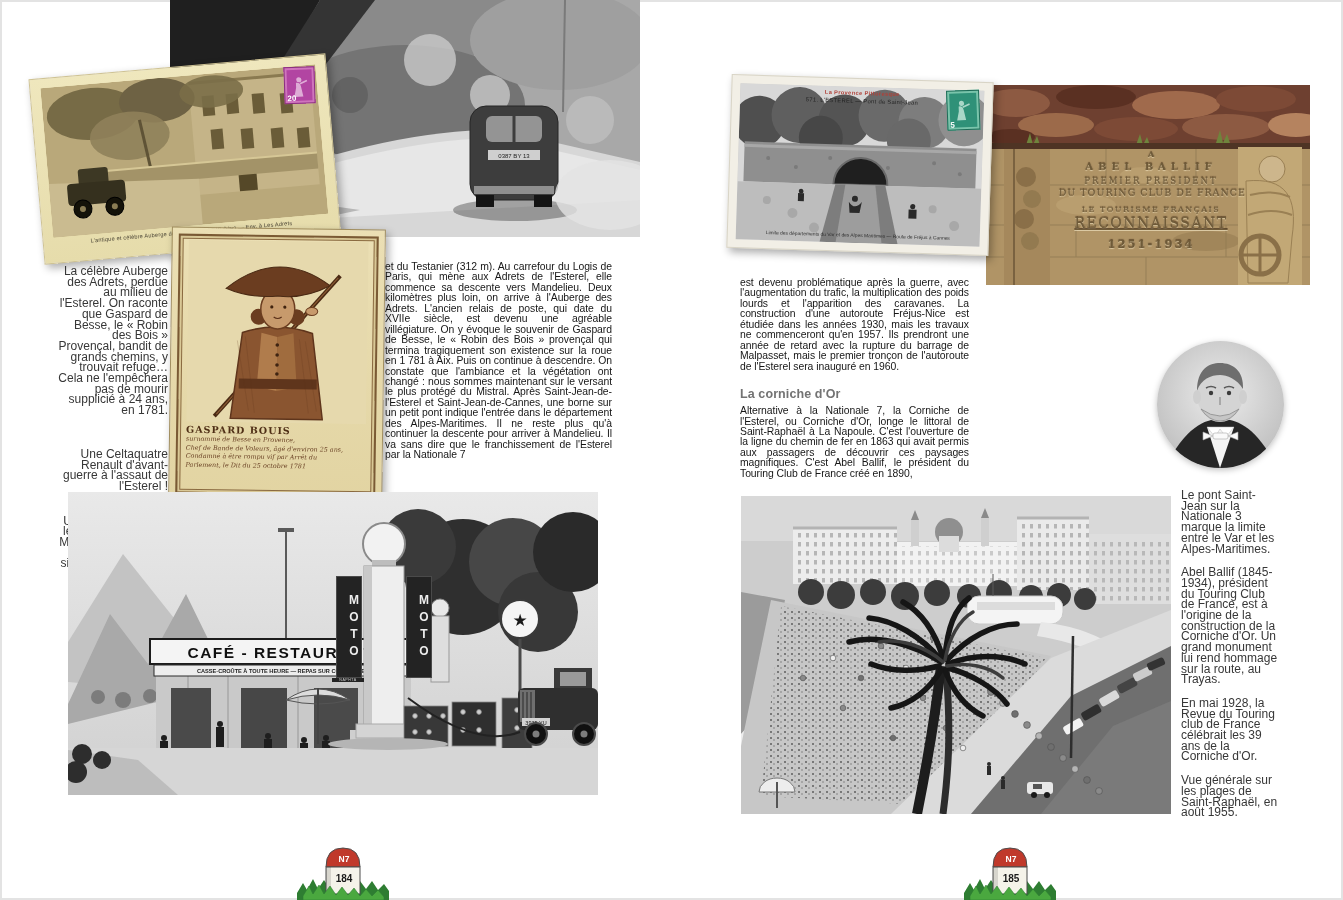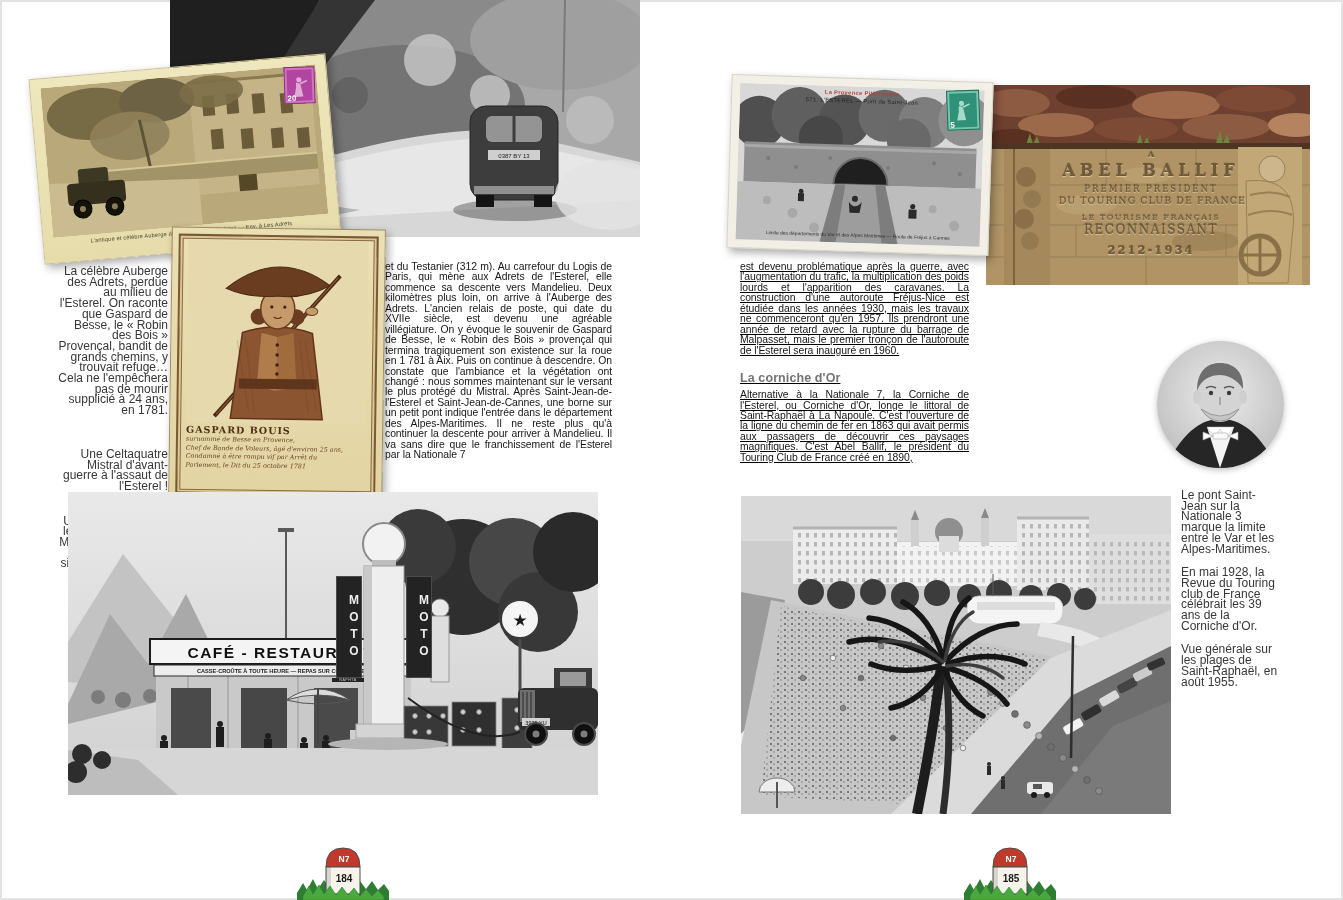--- a/index.html
+++ b/index.html
@@ -38,25 +38,25 @@
     background:#f2efe6;border:1px solid #d8d4c6;}
   .pc-pont-photo{left:8px;top:8px;width:244px;height:156px;overflow:hidden;background:#cfcfcf;}
   .pc-pont-series{left:0;top:3px;width:244px;text-align:center;font-size:5.6px;font-weight:bold;color:#b04038;letter-spacing:.4px;}
   .pc-pont-title{left:0;top:11px;width:244px;text-align:center;font-size:5.8px;color:#222;letter-spacing:.3px;}
   .pc-pont-caption{left:2px;top:146px;width:240px;text-align:center;font-size:4.9px;color:#2e2e2e;}
 
   .photo-plaque{left:986px;top:85px;width:324px;height:200px;overflow:hidden;}
   .plaque-text{left:70px;top:64px;width:190px;text-align:center;font-family:"DejaVu Serif",serif;
     color:#6e5a38;text-shadow:0 1px 1px rgba(255,244,214,.55),0 -1px 1px rgba(42,22,6,.55);}
   .pl-a{font-size:8px;font-weight:bold;}
-  .pl-name{font-size:16px;font-weight:bold;letter-spacing:5px;margin-top:2px;}
+  .pl-name{font-size:10px;font-weight:bold;letter-spacing:5px;margin-top:2px;}
   .pl-l2{font-size:8.5px;letter-spacing:2px;margin-top:4px;}
   .pl-l3{font-size:9.5px;letter-spacing:1px;margin-top:1px;text-align:right;}
   .pl-l4{font-size:8px;letter-spacing:1.5px;margin-top:7px;}
-  .pl-l5{font-size:12px;letter-spacing:1.5px;margin-top:1px;}
+  .pl-l5{font-size:14px;letter-spacing:1.5px;margin-top:1px;text-decoration:underline;}
   .pl-years{font-size:11.5px;font-weight:bold;letter-spacing:2px;margin-top:6px;}
 
   .portrait{left:1157px;top:341px;width:127px;height:127px;border-radius:50%;overflow:hidden;
     box-shadow:0 2px 6px rgba(0,0,0,.25);}
 
   .moto-panel{writing-mode:vertical-rl;text-orientation:upright;background:#232323;color:#ededed;
     font-weight:bold;font-size:12px;letter-spacing:3px;text-align:center;border:1px solid #4a4a4a;}
   .moto-sub{font-size:3.6px;color:#cccccc;text-align:center;letter-spacing:.5px;}
 
   .sower{position:absolute;left:6px;top:8px;width:18px;height:24px;opacity:.85;}
@@ -180,21 +180,21 @@
         <div class="gaspard-title">GASPARD BOUIS</div>
         <div class="gaspard-script">surnommé de Besse en Provence,</div>
         <div class="gaspard-script">Chef de Bande de Voleurs, âgé d'environ 25 ans,</div>
         <div class="gaspard-script">Condamné à être rompu vif par Arrêt du</div>
         <div class="gaspard-script">Parlement, le Dit du 25 octobre 1781</div>
       </div>
     </div>
 
     <div class="abs cap-left" style="left:56px;top:266px;width:112px;">
       <div class="margin-caption" style="margin-bottom:33px;">La célèbre Auberge des Adrets, perdue au milieu de l'Esterel. On raconte que Gaspard de Besse, le « Robin des Bois » Provençal, bandit de grands chemins, y trouvait refuge… Cela ne l'empêchera pas de mourir supplicié à 24 ans, en 1781.</div>
-      <div class="margin-caption" style="margin-bottom:24px;">Une Celtaquatre Mistral d'avant-guerre à l'assaut de l'Esterel !</div>
+      <div class="margin-caption" style="margin-bottom:24px;">Une Celtaquatre Renault d'avant-guerre à l'assaut de l'Esterel !</div>
       <div class="margin-caption">Une Renault KZ fait le plein d'essence « Moto-Naphta » dans une station-service située au-dessus du pont Saint-Jean.</div>
     </div>
 
     <div class="abs body-text" style="left:385px;top:262px;width:227px;">et du Testanier (312 m). Au carrefour du Logis de Paris, qui mène aux Adrets de l'Esterel, elle commence sa descente vers Mandelieu. Deux kilomètres plus loin, on arrive à l'Auberge des Adrets. L'ancien relais de poste, qui date du XVIIe siècle, est devenu une agréable villégiature. On y évoque le souvenir de Gaspard de Besse, le « Robin des Bois » provençal qui termina tragiquement son existence sur la roue en 1 781 à Aix. Puis on continue à descendre. On constate que l'ambiance et la végétation ont changé : nous sommes maintenant sur le versant le plus protégé du Mistral. Après Saint-Jean-de-l'Esterel et Saint-Jean-de-Cannes, une borne sur un petit pont indique l'entrée dans le département des Alpes-Maritimes. Il ne reste plus qu'à continuer la descente pour arriver à Mandelieu. Il va sans dire que le franchissement de l'Esterel par la Nationale 7</div>
 
     <div class="abs" style="left:68px;top:492px;width:530px;height:303px;">
       <svg width="530" height="303" viewBox="0 0 530 303">
         <defs>
           <linearGradient id="sky1" x1="0" y1="0" x2="0" y2="1">
             <stop offset="0" stop-color="#e9e9e9"></stop>
@@ -393,21 +393,21 @@
           <line x1="257" y1="170" x2="291" y2="170" stroke="#8a7048" stroke-width="3"></line>
         </g>
       </svg>
       <div class="abs plaque-text">
         <div class="pl-a">A</div>
         <div class="pl-name">ABEL BALLIF</div>
         <div class="pl-l2">PREMIER PRESIDENT</div>
         <div class="pl-l3">DU TOURING CLUB DE FRANCE</div>
         <div class="pl-l4">LE TOURISME FRANÇAIS</div>
         <div class="pl-l5">RECONNAISSANT</div>
-        <div class="pl-years">2212-1934</div>
+        <div class="pl-years">1251-1934</div>
       </div>
     </div>
 
     <div class="abs postcard-pont shadowed" style="left:57px;top:78px;">
       <div class="abs pc-pont-photo">
         <svg width="244" height="156" viewBox="0 0 244 156">
           <rect width="244" height="156" fill="#d8d8d8"></rect>
           <g>
             <circle cx="20" cy="38" r="26" fill="#4f4f4f"></circle>
               <circle cx="60" cy="30" r="28" fill="#5f5f5f"></circle>
@@ -455,21 +455,21 @@
       <div class="abs stamp stamp-green">
         <svg class="sower" viewBox="0 0 18 24">
           <circle cx="9" cy="5" r="2.6" fill="#bfe3d6"></circle>
           <path d="M6,8 Q10,7 11,12 L13,22 L4,22 L6,13 Z" fill="#bfe3d6"></path>
           <line x1="10" y1="9" x2="17" y2="6" stroke="#bfe3d6" stroke-width="1.6"></line>
         </svg>
         <span class="stamp-value">5</span>
       </div>
     </div>
 
-    <div class="abs" style="left:68px;top:262px;width:229px;text-decoration:underline;">
+    <div class="abs" style="left:68px;top:278px;width:229px;">
       <div class="body-text">est devenu problématique après la guerre, avec l'augmentation du trafic, la multiplication des poids lourds et l'apparition des caravanes. La construction d'une autoroute Fréjus-Nice est étudiée dans les années 1930, mais les travaux ne commenceront qu'en 1957. Ils prendront une année de retard avec la rupture du barrage de Malpasset, mais le premier tronçon de l'autoroute de l'Esterel sera inauguré en 1960.</div>
       <div class="section-heading">La corniche d'Or</div>
       <div class="body-text">Alternative à la Nationale 7, la Corniche de l'Esterel, ou Corniche d'Or, longe le littoral de Saint-Raphaël à La Napoule. C'est l'ouverture de la ligne du chemin de fer en 1863 qui avait permis aux passagers de découvrir ces paysages magnifiques. C'est Abel Ballif, le président du Touring Club de France créé en 1890,</div>
     </div>
 
     <div class="abs portrait" style="left:485px;">
       <svg width="127" height="127" viewBox="0 0 127 127">
         <defs>
           <radialGradient id="pg" cx=".5" cy=".42" r=".75">
             <stop offset="0" stop-color="#ececec"></stop>
@@ -492,20 +492,21 @@
           <circle cx="72" cy="52" r="2.2" fill="#3a3a3a"></circle>
         <path d="M49,47 Q54,44 59,47" stroke="#5a5a5a" stroke-width="1.5" fill="none"></path>
         <path d="M67,47 Q72,44 77,47" stroke="#5a5a5a" stroke-width="1.5" fill="none"></path>
         <path d="M44,68 Q63,82 82,68 Q74,80 63,80 Q52,80 44,68 Z" fill="#c6c6c6" stroke="#8a8a8a" stroke-width=".8"></path>
         <line x1="63" y1="56" x2="63" y2="64" stroke="#9a9a9a" stroke-width="1.5"></line>
       </svg>
     </div>
 
     <div class="abs cap-right" style="left:509px;top:490px;width:100px;">
       <div class="margin-caption" style="margin-bottom:13px;">Le pont Saint-Jean sur la Nationale 3 marque la limite entre le Var et les Alpes-Maritimes.</div>
+      <div class="margin-caption" style="margin-bottom:13px;">Abel Ballif (1845-1934), président du Touring Club de France, est à l'origine de la construction de la Corniche d'Or. Un grand monument lui rend hommage sur la route, au Trayas.</div>
       <div class="margin-caption" style="margin-bottom:13px;">En mai 1928, la Revue du Touring club de France célébrait les 39 ans de la Corniche d'Or.</div>
       <div class="margin-caption">Vue générale sur les plages de Saint-Raphaël, en août 1955.</div>
     </div>
 
     <div class="abs" style="left:69px;top:496px;width:430px;height:318px;">
       <svg width="430" height="318" viewBox="0 0 430 318">
         <defs>
           <pattern id="crowd" width="7" height="6" patternUnits="userSpaceOnUse">
             <circle cx="2" cy="2" r="1" fill="#4a4a4a"></circle>
               <circle cx="5" cy="4" r=".8" fill="#6f6f6f"></circle>

